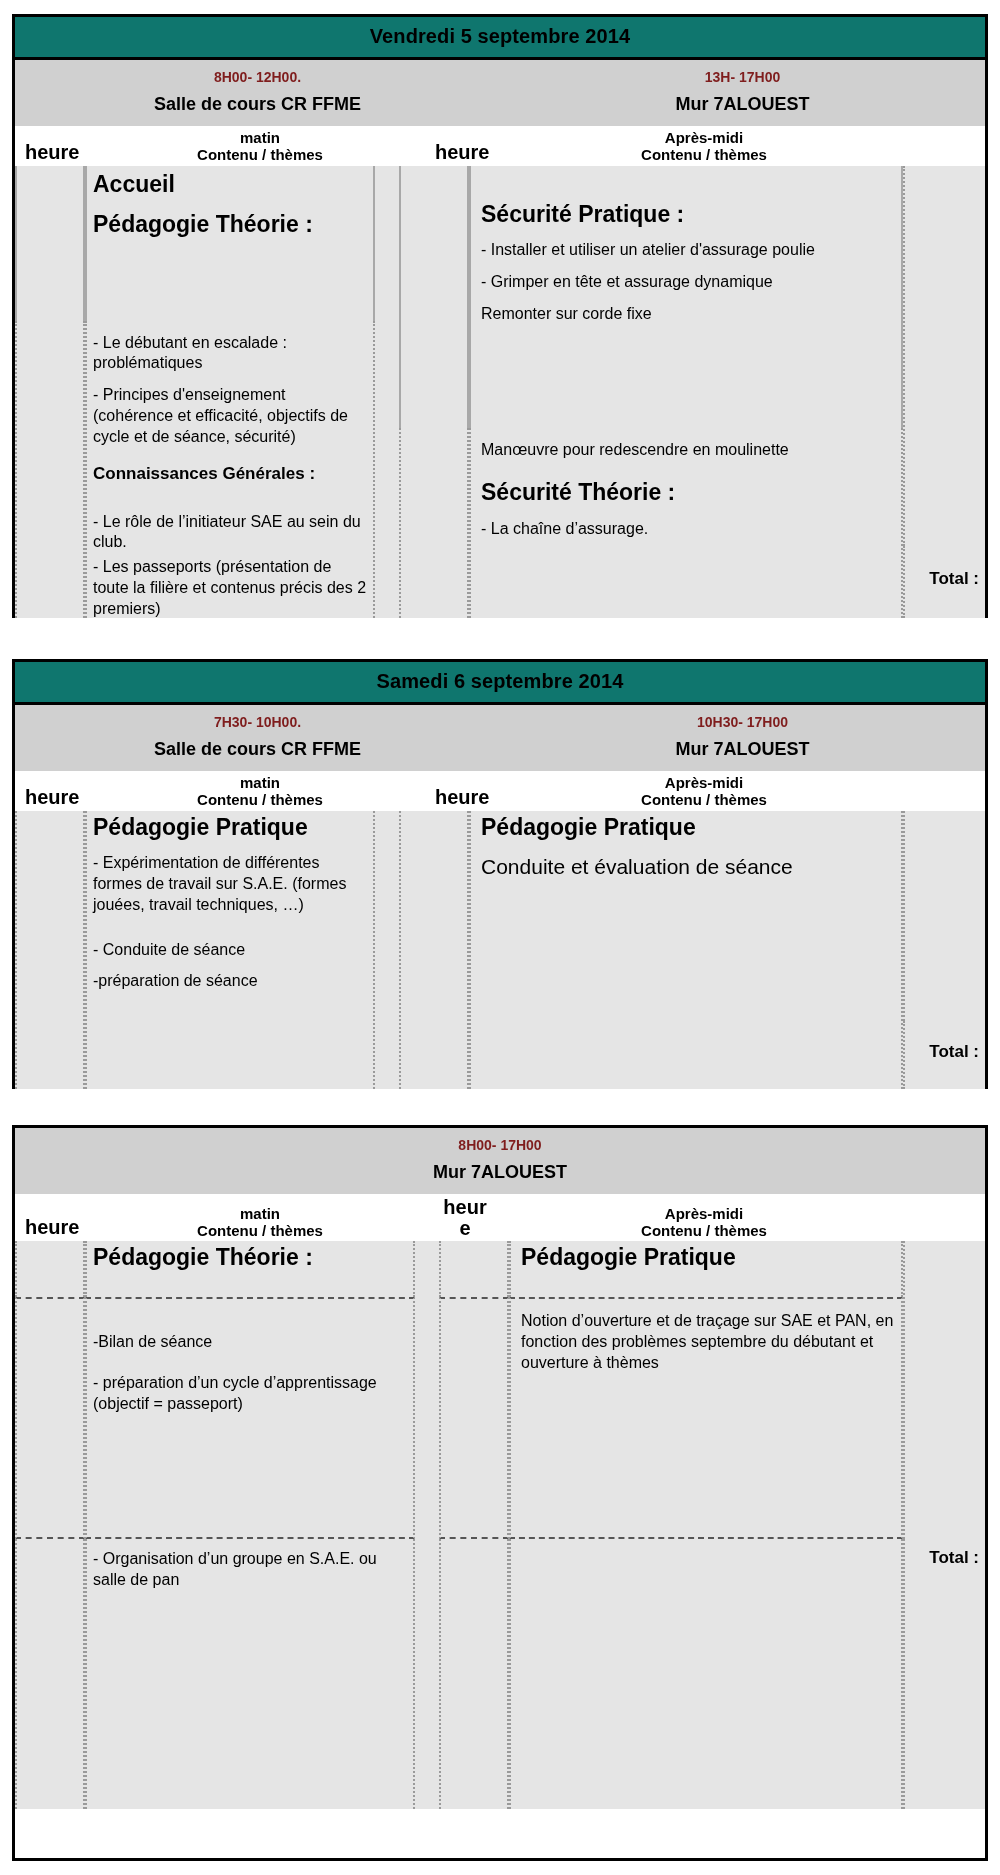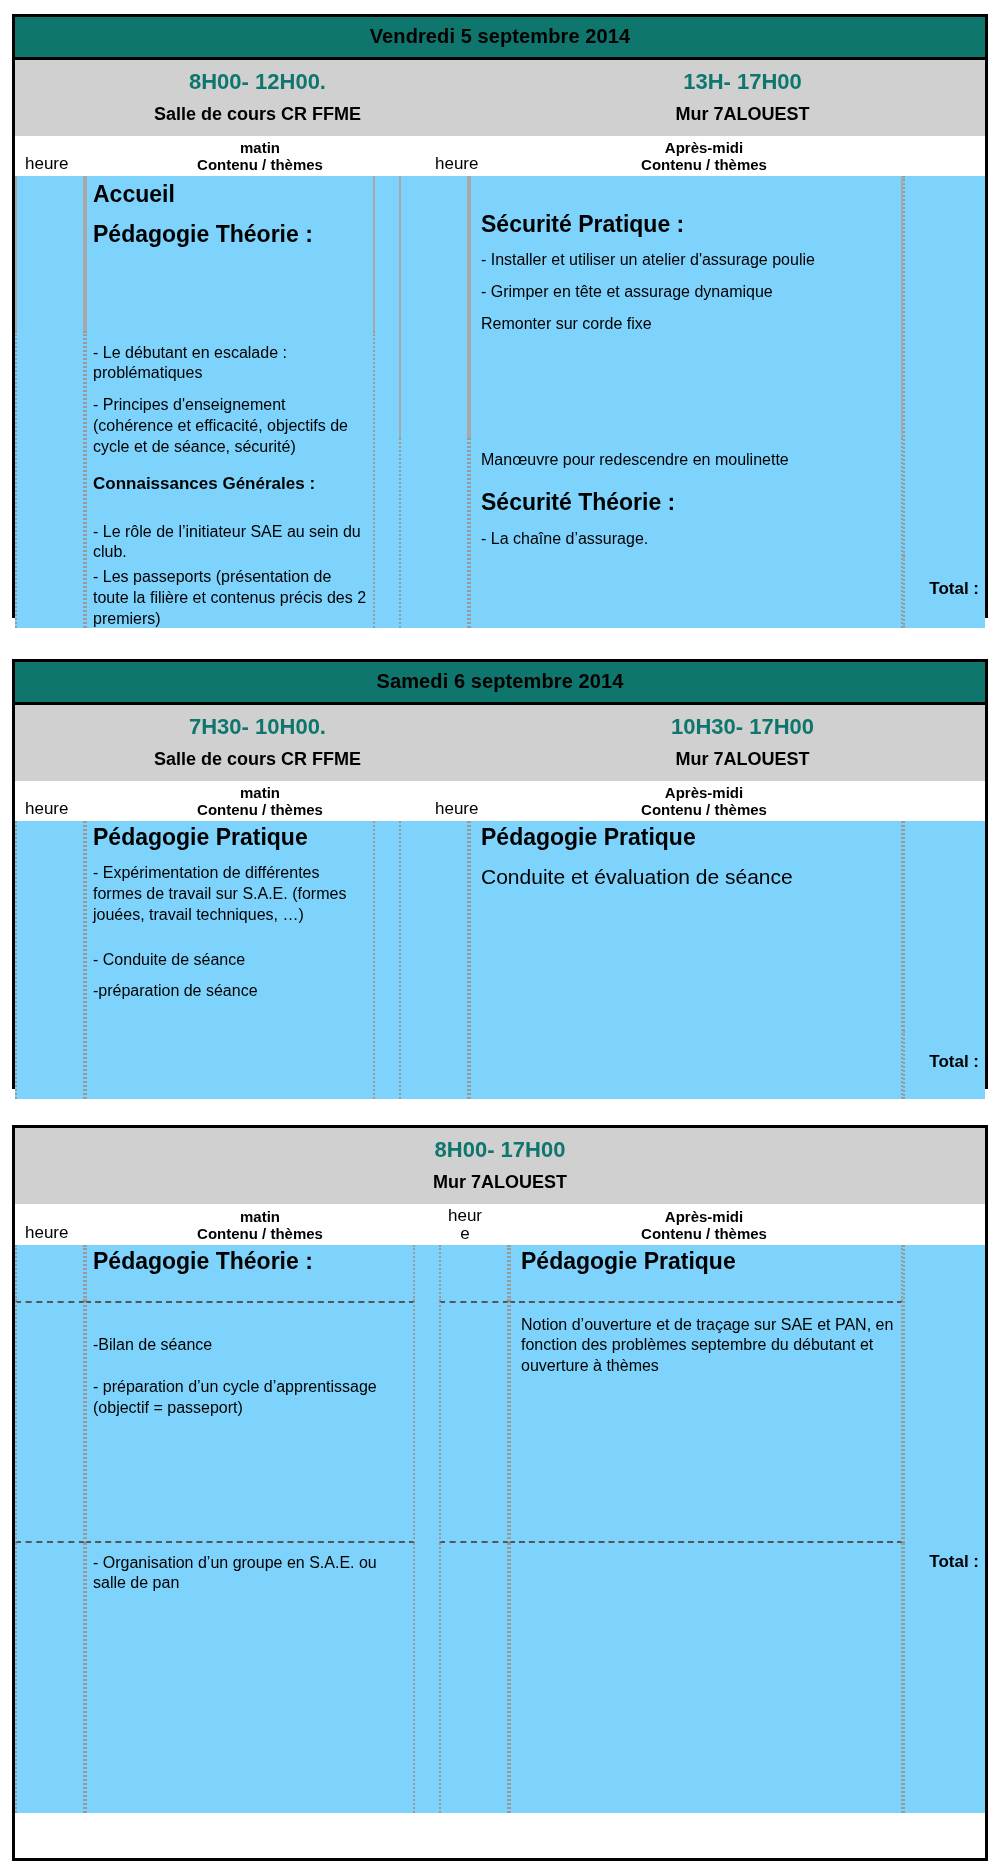--- a/index.html
+++ b/index.html
@@ -44,43 +44,43 @@
   .band-sessions .sess {
     flex: 1 1 0;
     text-align: center;
     padding: 9px 0 11px 0;
   }
   .band-sessions .sess.half-left { flex: 0 0 50%; }
   .band-sessions .sess.half-right { flex: 0 0 50%; }
   .band-sessions .sess.full { flex: 1 1 100%; }
   .sess-time {
     font-weight: bold;
-    font-size: 22px;
-    color: #0f766e;
+    font-size: 14px;
+    color: #7f1d1d;
     margin-bottom: 9px;
     white-space: nowrap;
   }
   .sess-place {
     font-weight: bold;
     font-size: 18px;
     color: #000;
     white-space: nowrap;
   }
 
   
   .col-heads {
     display: flex;
     background: #ffffff;
     align-items: flex-end;
     padding-top: 3px;
   }
   .ch-heure {
     flex: 0 0 80px;
-    font-weight: normal;
-    font-size: 17px;
+    font-weight: bold;
+    font-size: 20px;
     text-align: left;
     padding-left: 10px;
     padding-bottom: 2px;
     line-height: 1.15;
   }
   .ch-contenu {
     flex: 1 1 auto;
     text-align: center;
     font-weight: bold;
     font-size: 15px;
@@ -94,21 +94,21 @@
   }
   .ch-contenu .top {
     display: block;
     font-weight: bold;
     font-size: 15px;
   }
 
   
   .grid {
     display: flex;
-    background: #7dd3fc;
+    background: #e5e5e5;
   }
   .gcol {
     display: flex;
     flex-direction: column;
   }
   .c-heure   { flex: 0 0 70px; }
   .c-content { flex: 1 1 auto; }
   .c-total   { flex: 0 0 82px; }
 
   

